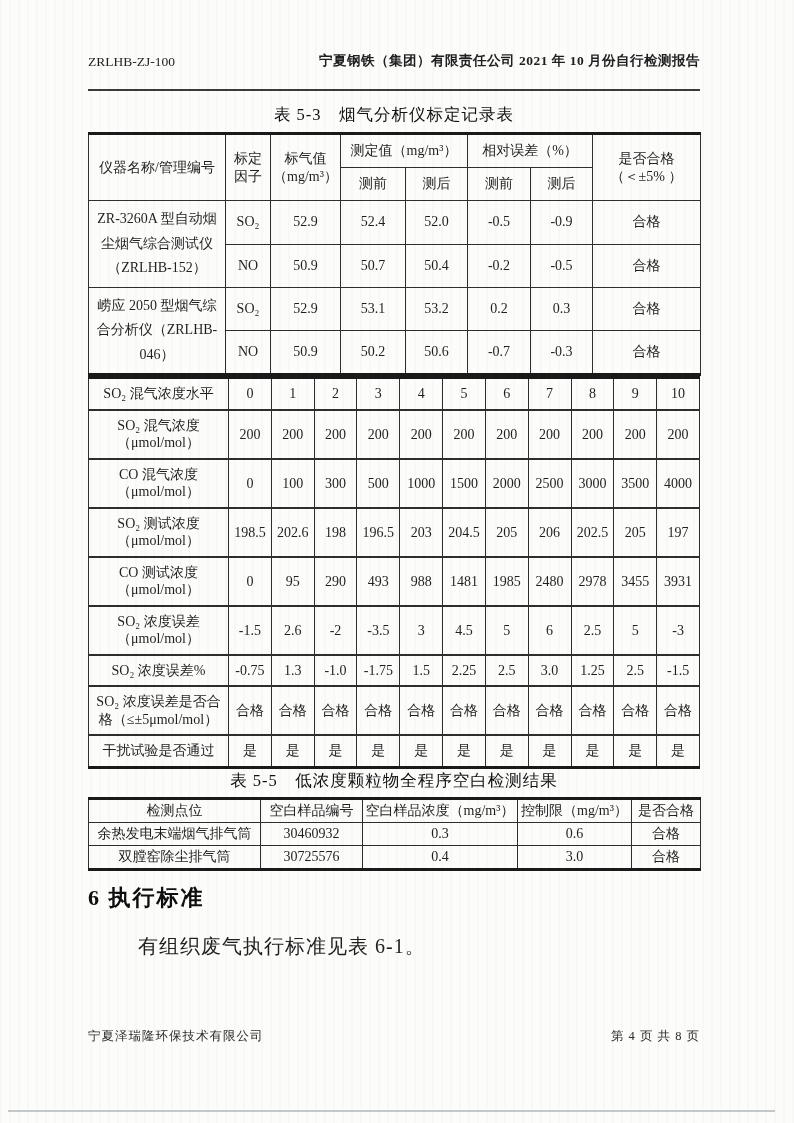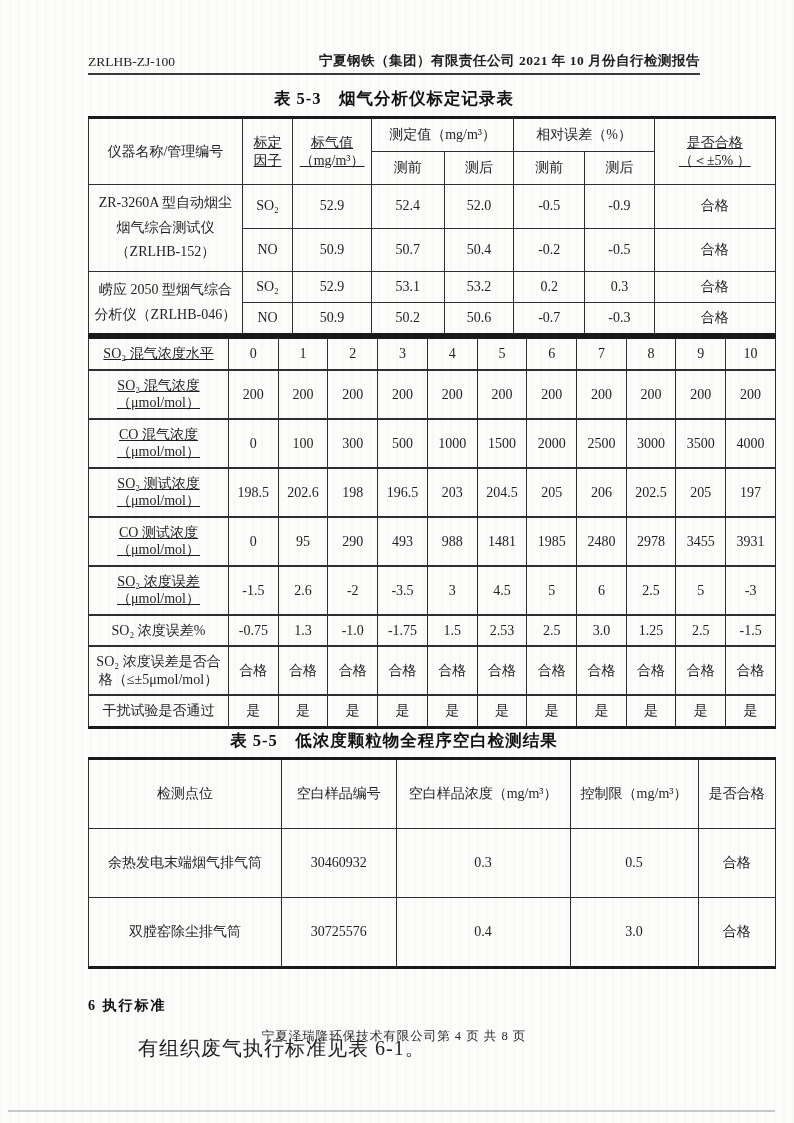--- a/index.html
+++ b/index.html
@@ -14,70 +14,70 @@
   .page {
     position:absolute; inset:0;
     background:
       repeating-linear-gradient(90deg, rgba(120,125,125,0.035) 0px, rgba(120,125,125,0.035) 2px, rgba(0,0,0,0) 2px, rgba(0,0,0,0) 9px);
   }
   .content { position:absolute; left:88px; top:0; width:612px; }
 
   
   .doc-header {
     display:flex; align-items:flex-end;
-    padding-top:52px; padding-bottom:3px;
+    padding-top:52px; padding-bottom:19px;
     border-bottom:2px solid #3a3a3a;
     font-size:13.5px;
   }
   .doc-code { width:150px; }
   .doc-title { flex:1; text-align:right; letter-spacing:0.5px;font-weight:bold; }
 
   
   .tbl-title {
-    text-align:center; font-weight:bold; color:#111;
+    text-align:center; font-weight:normal; color:#111;
     font-size:16.5px; letter-spacing:1px;
   }
   .tt53 { margin:13px 0 6px; }
   .tt54 { margin:12px 0 5px; }
   .tt55 { margin:1px 0 5px; }
 
-  table { border-collapse:collapse; width:688px; table-layout:fixed; }
+  table { border-collapse:collapse; width:612px; table-layout:fixed; }
   td { border:1px solid #2e2e2e; text-align:center; vertical-align:middle;
        font-size:14px; line-height:1.3; padding:5px 2px; overflow:hidden; }
-  .ml { white-space:pre-line;text-decoration:underline; }
+  .ml { white-space:pre-line; }
 
   
   .t53 { border-top:3px solid #1a1a1a; border-bottom:3px solid #1a1a1a; }
   .t53 td { padding:6px 4px; }
   .t53 tr.hdr td { padding:7px 2px; }
   .t53 .inst { line-height:1.75; }
 
   
   .t54 { border-top:3px solid #1a1a1a; border-bottom:3px solid #1a1a1a; }
   .t54 td { border-top-width:2px; border-bottom-width:2px; padding:6px 1px; line-height:1.25; }
   .t54 td.lbl { padding:6px 3px; }
 
   
   .t55 { border-top:3px solid #1a1a1a; border-bottom:3px solid #1a1a1a; }
-  .t55 td { padding:25px 2px; }
+  .t55 td { padding:2px 2px; }
 
   
   .sec-heading {
-    margin-top:28px;
-    font-size:14px; font-weight:bold; color:#0e0e0e; letter-spacing:2px;
+    margin-top:12px;
+    font-size:22px; font-weight:bold; color:#0e0e0e; letter-spacing:2px;
   }
   .sec-para {
     margin-top:20px;
     font-size:20px; text-indent:2.5em; letter-spacing:1px;
   }
 
   
   .footer {
     position:absolute; left:88px; top:1028px; width:612px;
-    display:flex; justify-content:center;
+    display:flex; justify-content:space-between;
     font-size:12.5px; color:#2a2a2a; letter-spacing:1px;
   }
 
   
   .scan-line {
     position:absolute; left:8px; top:1110px; width:767px; height:2px;
     background:#c3c8c8;
   }
 </style>
 </head>
@@ -267,21 +267,21 @@
         <td>5</td>
         <td>-3</td>
       </tr>
       <tr>
         <td class="lbl">SO₂ 浓度误差%</td>
         <td>-0.75</td>
         <td>1.3</td>
         <td>-1.0</td>
         <td>-1.75</td>
         <td>1.5</td>
-        <td>2.53</td>
+        <td>2.25</td>
         <td>2.5</td>
         <td>3.0</td>
         <td>1.25</td>
         <td>2.5</td>
         <td>-1.5</td>
       </tr>
       <tr>
         <td class="lbl">SO₂ 浓度误差是否合格（≤±5μmol/mol）</td>
         <td>合格</td>
         <td>合格</td>
@@ -326,21 +326,21 @@
         <td>检测点位</td>
         <td>空白样品编号</td>
         <td>空白样品浓度（mg/m³）</td>
         <td>控制限（mg/m³）</td>
         <td>是否合格</td>
       </tr>
       <tr>
         <td>余热发电末端烟气排气筒</td>
         <td>30460932</td>
         <td>0.3</td>
-        <td>0.5</td>
+        <td>0.6</td>
         <td>合格</td>
       </tr>
       <tr>
         <td>双膛窑除尘排气筒</td>
         <td>30725576</td>
         <td>0.4</td>
         <td>3.0</td>
         <td>合格</td>
       </tr>
     </tbody>

